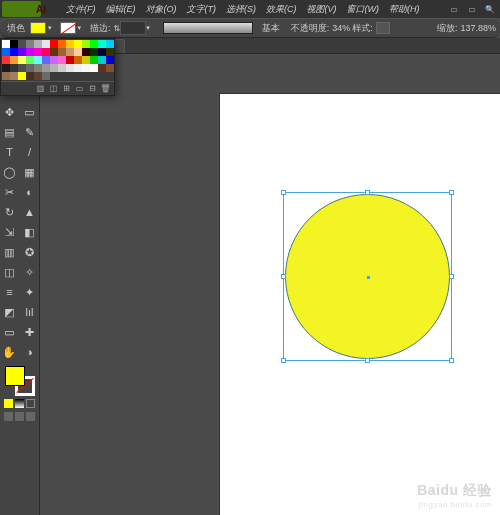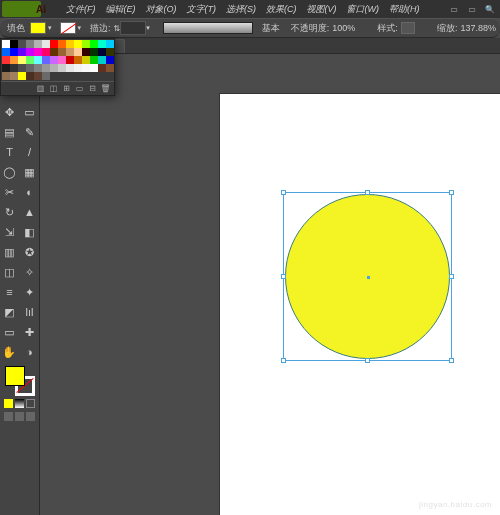--- a/index.html
+++ b/index.html
@@ -77,22 +77,22 @@
   <div class="swatch stroke"></div>
   <span style="font-size:7px;margin-right:6px;">▾</span>
   <span class="lbl">描边:</span>
   <span style="font-size:8px;">⇅</span>
   <input class="field" value="" style="">
   <span style="font-size:7px;margin-right:10px;">▾</span>
   <div class="style-wrap">
     <div class="style-drop"></div>
   </div>
   <span class="lbl">不透明度:</span>
-  <span>100%</span>
-  <span class="lbl" style="margin-left:22px;">样式:</span>
+  <span>34%</span>
+  <span class="lbl" style="margin-left:2px;">样式:</span>
   <span style="width:14px;height:12px;background:#555;border:1px solid #666;display:inline-block;"></span>
   <span class="spacer"></span>
   <span class="lbl">缩放:</span>
   <span>137.88%</span>
 </div>
 
 <div class="tabbar">
   <div class="tab">
     <span>/GPU 预览)</span>
     <span class="x">×</span>
@@ -256,14 +256,15 @@
     <div class="fi">▥</div>
     <div class="fi">◫</div>
     <div class="fi">⊞</div>
     <div class="fi">▭</div>
     <div class="fi">⊟</div>
     <div class="fi">🗑</div>
   </div>
 </div>
 
 <div class="watermark">
+  <span>Baidu 经验</span>
   <span class="sub">jingyan.baidu.com</span>
 </div>
 
 </body></html>

